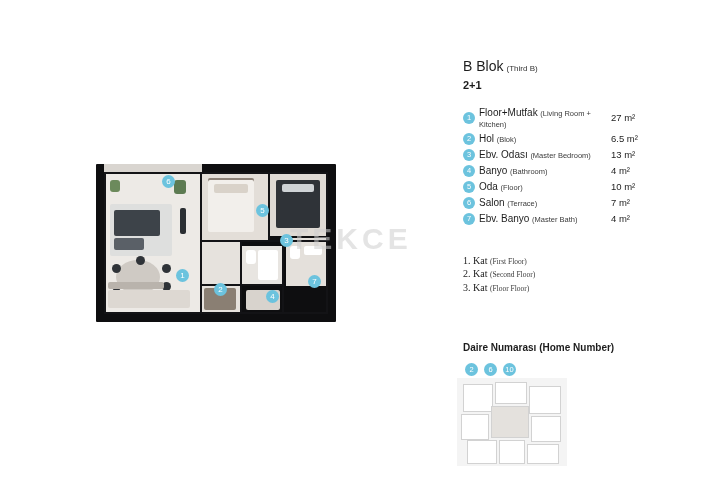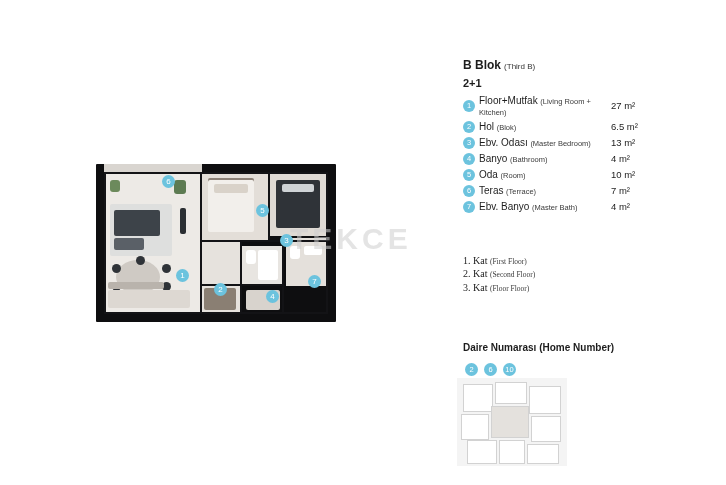--- a/index.html
+++ b/index.html
@@ -79,26 +79,26 @@
     position:absolute;left:290px;top:222px;
     font-size:30px;letter-spacing:4px;font-weight:bold;
     color:#cfcfcf;opacity:.55;
     font-family:"Liberation Sans", sans-serif;
     pointer-events:none;
   }
 
   
   .right{position:absolute;left:463px;top:58px;width:240px;}
   .title-row{font-size:11px;margin-bottom:5px;}
-  .title-row .b{font-weight:bold;font-size:12px;}
+  .title-row .b{font-weight:normal;font-size:14px;}
   .sub{font-size:8px;color:#333;}
   .gross{font-size:11px;margin-bottom:4px;}
   .gross .lbl{font-weight:bold;}
   .gross .val{font-weight:bold;}
-  .rooms-head{font-weight:bold;font-size:11px;margin-bottom:4px;}
+  .rooms-head{font-weight:bold;font-size:11px;margin-bottom:14px;}
 
   table.rooms{border-collapse:collapse;width:200px;font-size:9.5px;}
   table.rooms td{padding:1.5px 0;vertical-align:middle;}
   td.num{width:16px;}
   .dot{
     display:inline-block;width:12px;height:12px;border-radius:50%;
     background:#6cc3de;color:#fff;font-size:7.5px;line-height:12px;
     text-align:center;
   }
   .rname{font-size:10px;}
@@ -228,28 +228,28 @@
       <td>
         <span class="rname">Banyo</span>
         <span class="ren">(Bathroom)</span>
       </td>
       <td class="area">4 m²</td>
     </tr>
     <tr>
       <td class="num"><span class="dot">5</span></td>
       <td>
         <span class="rname">Oda</span>
-        <span class="ren">(Room)</span>
+        <span class="ren">(Floor)</span>
       </td>
       <td class="area">10 m²</td>
     </tr>
     <tr>
       <td class="num"><span class="dot">6</span></td>
       <td>
-        <span class="rname">Teras</span>
+        <span class="rname">Salon</span>
         <span class="ren">(Terrace)</span>
       </td>
       <td class="area">7 m²</td>
     </tr>
     <tr>
       <td class="num"><span class="dot">7</span></td>
       <td>
         <span class="rname">Ebv. Banyo</span>
         <span class="ren">(Master Bath)</span>
       </td>

